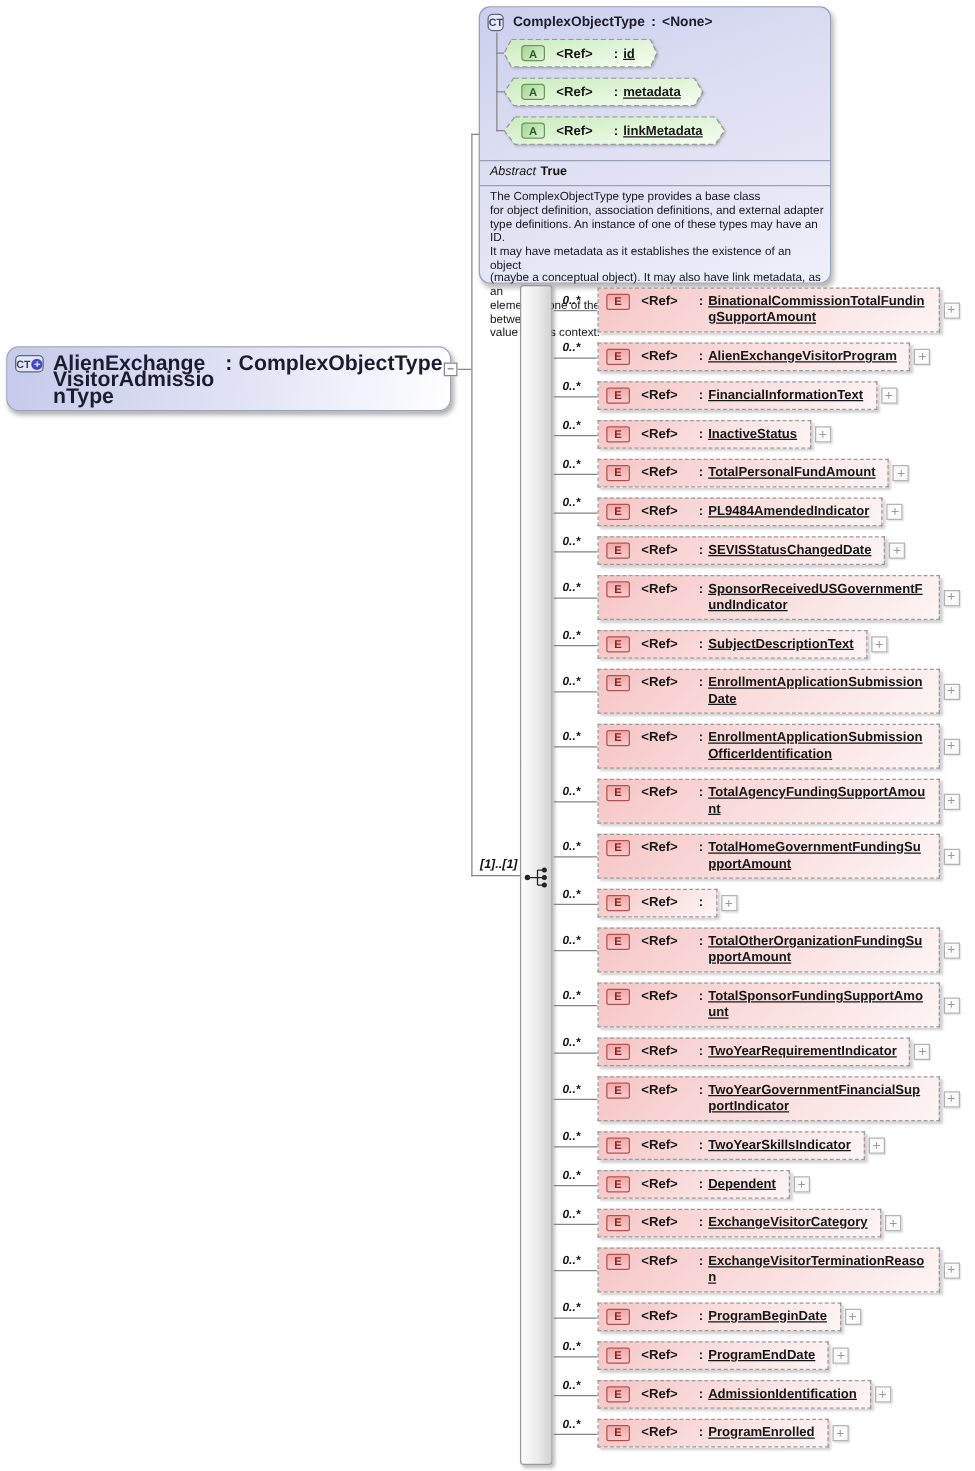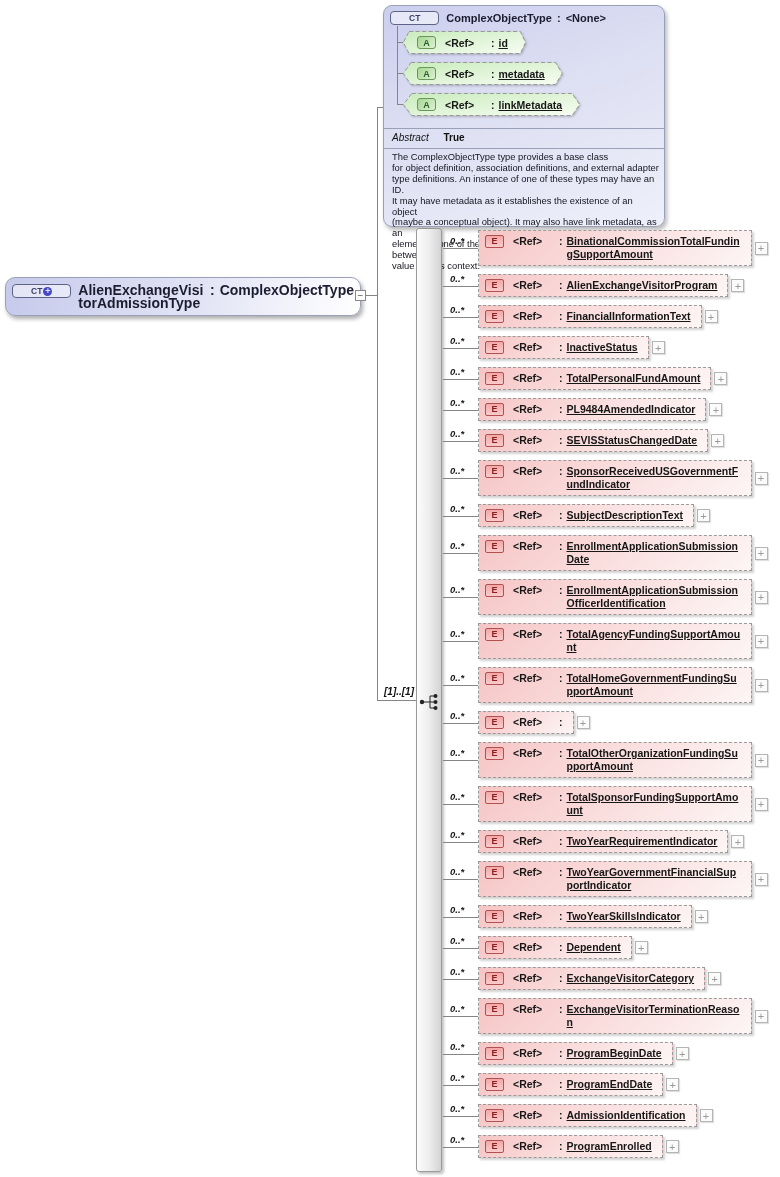--- a/index.html
+++ b/index.html
@@ -8,49 +8,49 @@
 
   .line{position:absolute;background:#858585;}
 
   
   .top-box{position:absolute;left:383px;top:5px;width:282px;height:222px;box-sizing:border-box;
     border:1px solid #9aa0b8;border-radius:9px;
     background:linear-gradient(160deg,#cbcfee 0%,#dcdef2 40%,#eef0fa 100%);
     box-shadow:2px 3px 4px rgba(0,0,0,.28);}
   .tb-header{position:absolute;top:5px;left:6px;display:flex;align-items:center;gap:7px;
     font-weight:bold;font-size:11px;color:#1c1c30;white-space:nowrap;}
-  .ct-badge{border:1px solid #5d6485;border-radius:4px;padding:0 18px;height:12px;
+  .ct-badge{border:1px solid #5d6485;border-radius:4px;padding:0 0;height:12px;
     font-size:8.5px;font-weight:bold;color:#394068;background:rgba(255,255,255,.5);
     display:inline-flex;align-items:center;gap:1px;flex:none;}
   .plus-circle{width:9px;height:9px;border-radius:50%;background:#4547c8;color:#e2e3ff;
     font-size:9px;line-height:8px;font-weight:bold;display:inline-flex;align-items:center;justify-content:center;}
   .sep{margin:0 1px;}
   .tb-attrs{position:absolute;top:25px;left:19px;display:flex;flex-direction:column;gap:8px;align-items:flex-start;}
   .attr{position:relative;height:23px;display:inline-flex;align-items:center;
     padding:0 18px 0 14px;width:max-content;filter:drop-shadow(1.5px 1.5px 1px rgba(50,50,50,.30));}
   .attr .hexbg{position:absolute;inset:0;width:100%;height:100%;}
   .attr .cnt{position:relative;display:flex;align-items:center;font-weight:bold;font-size:10.5px;color:#161616;}
   .a-badge{width:19px;height:13px;box-sizing:border-box;border:1px solid #69975a;border-radius:3px;
     background:linear-gradient(135deg,#a6d694,#ddf2d2);color:#295c29;font-size:9px;font-weight:bold;
     display:flex;align-items:center;justify-content:center;margin-right:9px;flex:none;}
   .ref{width:46px;flex:none;}
   .tb-div{position:absolute;left:0;width:100%;height:1px;background:#9aa0b8;}
   .tb-abstract{position:absolute;top:126px;left:8px;font-size:10px;color:#111;}
-  .abs-label{font-style:italic;margin-right:12px;}
+  .abs-label{font-style:italic;margin-right:1px;}
   .abs-value{font-weight:bold;}
   .tb-desc{position:absolute;top:146px;left:8px;right:5px;font-size:9.4px;line-height:10.9px;
     color:#14141f;white-space:pre-line;}
 
   
   .left-box{position:absolute;left:5px;top:277px;width:356px;box-sizing:border-box;
     border:1px solid #9aa0b8;border-radius:10px;
     background:linear-gradient(100deg,#c6caeb 0%,#e2e4f5 55%,#ffffff 100%);
     box-shadow:2px 3px 4px rgba(0,0,0,.32);
     padding:6px 6px 5px 6px;display:flex;align-items:flex-start;gap:7px;}
-  .lb-title{font-weight:bold;font-size:14px;color:#1c1c30;display:flex;align-items:flex-start;line-height:13px;}
+  .lb-title{font-weight:bold;font-size:17px;color:#1c1c30;display:flex;align-items:flex-start;line-height:13px;}
   .lb-name{display:inline-block;max-width:182px;word-break:break-all;}
   .lb-sep{margin:0 5px;}
   .collapse-box{position:absolute;left:355px;top:290px;width:11px;height:11px;box-sizing:border-box;
     border:1px solid #888;background:#fff;color:#555;font-size:10px;line-height:8px;
     display:flex;align-items:center;justify-content:center;}
 
   
   .bar{position:absolute;left:416px;top:228px;width:26px;height:944px;box-sizing:border-box;
     border:1px solid #999;border-radius:3px;
     background:linear-gradient(90deg,#fdfdfd 0%,#ebebeb 55%,#d3d3d3 100%);

